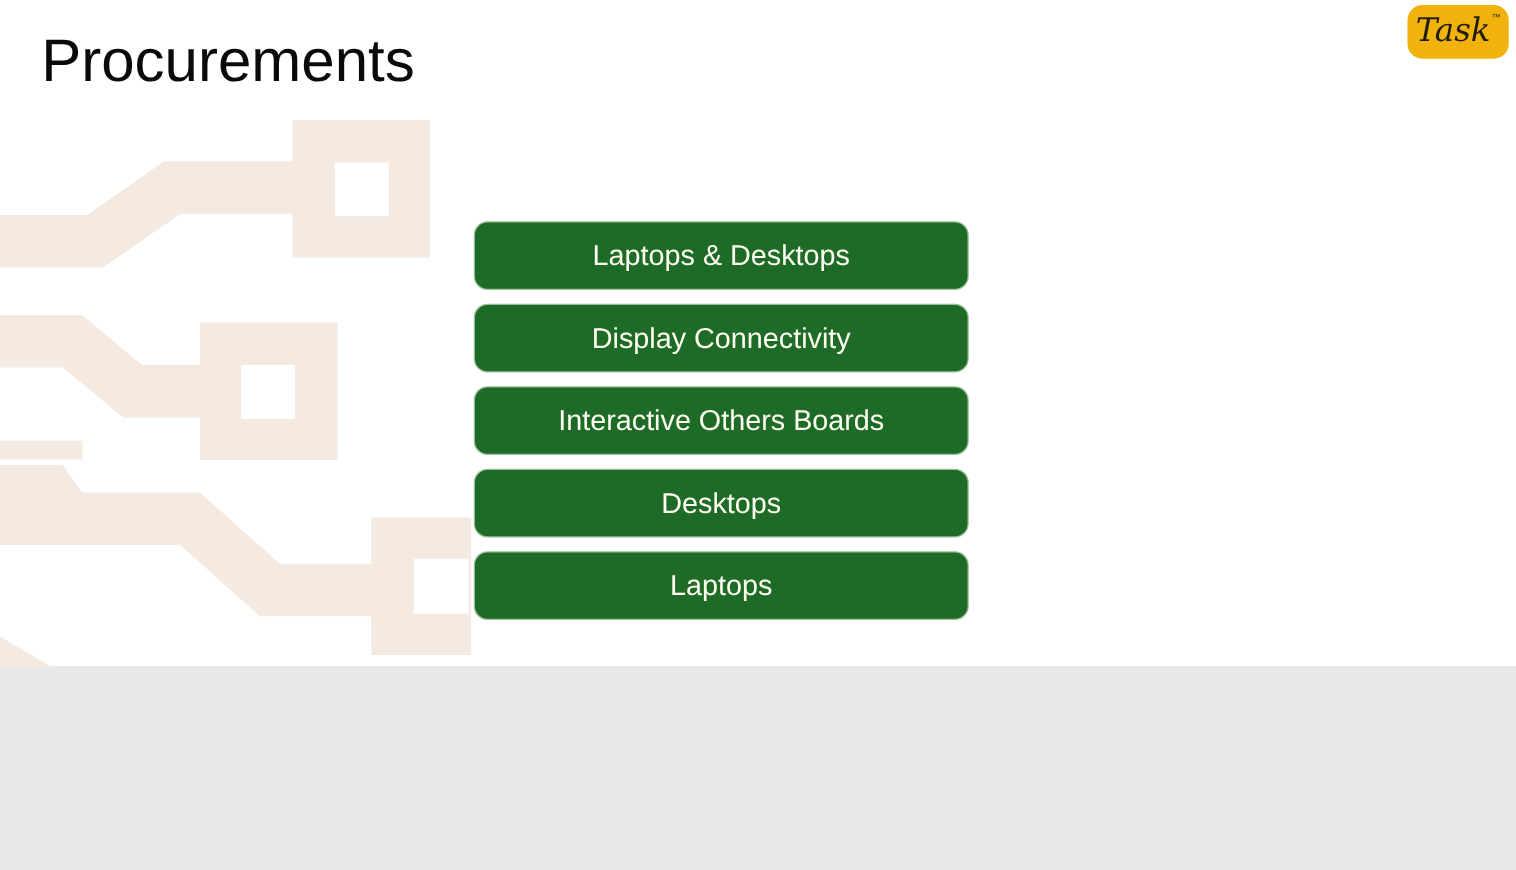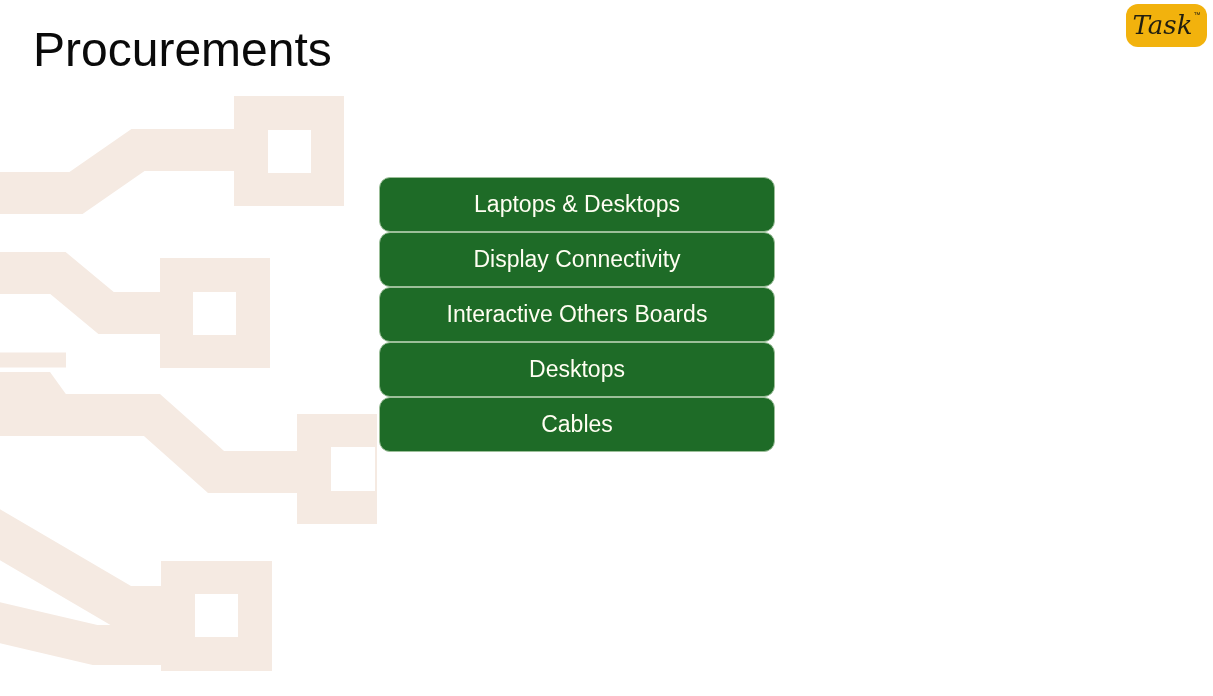--- a/index.html
+++ b/index.html
@@ -1,21 +1,21 @@
 <!DOCTYPE html>
 <html style="--slide-bg: #FFFFFF; --pattern: #F5EAE2; --btn-bg: #1E6B27; --btn-text: #FFFEF2; --btn-border: #9CBF99; --logo-bg: #F2B20D; --logo-text: #211E10; --title-text: #0A0A0A;"><head>
 <meta charset="utf-8">
 <style>
   :root{
     --slide-bg:#ffffff; --pattern:#F5EAE2; --btn-bg:#1E6B27; --btn-text:#FFFEF2;
     --btn-border:#9CBF99; --logo-bg:#F2B20D; --logo-text:#211E10; --title-text:#0A0A0A;
   }
   html,body{margin:0;padding:0;background:#e8e8e8;}
   .slide{
-    position:relative; width:1213px; height:696px; overflow:hidden;
+    position:relative; width:1213px; height:533px; overflow:hidden;
     background:var(--slide-bg);
     font-family:"Liberation Sans", sans-serif;
     text-align:center;
   }
   .pattern{position:absolute; inset:0; z-index:0; pointer-events:none;}
   .pattern .trace{stroke:var(--pattern); fill:none; stroke-width:42; stroke-linecap:butt; stroke-linejoin:miter;}
   .pattern .pad{fill:var(--pattern); fill-rule:evenodd; stroke:none;}
   .pattern .blob{fill:var(--pattern); stroke:none;}
   .title{
     position:absolute; left:33px; top:22px; z-index:2; margin:0;
@@ -30,21 +30,21 @@
   .logo-text{
     font-family:"DejaVu Serif", serif; font-style:italic; font-weight:400;
     font-size:26px; color:var(--logo-text); line-height:1; transform:translateY(-1px);
   }
   .logo .tm{
     font-family:"Liberation Sans", sans-serif; font-style:normal; font-weight:400;
     font-size:7px; color:var(--logo-text); align-self:flex-start; margin-top:7px; margin-left:1px;
   }
   .buttons{
     position:absolute; left:379px; top:177px; width:396px; z-index:1;
-    display:flex; flex-direction:column; gap:0;
+    display:flex; flex-direction:column; gap:11px;
   }
   .btn{
     height:55px; box-sizing:border-box;
     background:var(--btn-bg); border:1px solid var(--btn-border); border-radius:11px;
     color:var(--btn-text); font-size:23px; line-height:1;
     display:flex; align-items:center; justify-content:center;
     white-space:nowrap; cursor:pointer; user-select:none;
   }
 </style>
 </head>
@@ -76,16 +76,16 @@
   <div class="logo">
     <span class="logo-text">Task</span>
       <span class="tm">™</span>
   </div>
 
   <div class="buttons">
     <div class="btn">Laptops &amp; Desktops</div>
     <div class="btn">Display Connectivity</div>
     <div class="btn">Interactive Others Boards</div>
     <div class="btn">Desktops</div>
-    <div class="btn">Cables</div>
+    <div class="btn">Laptops</div>
   </div>
 
 </div>
 
 </body></html>

